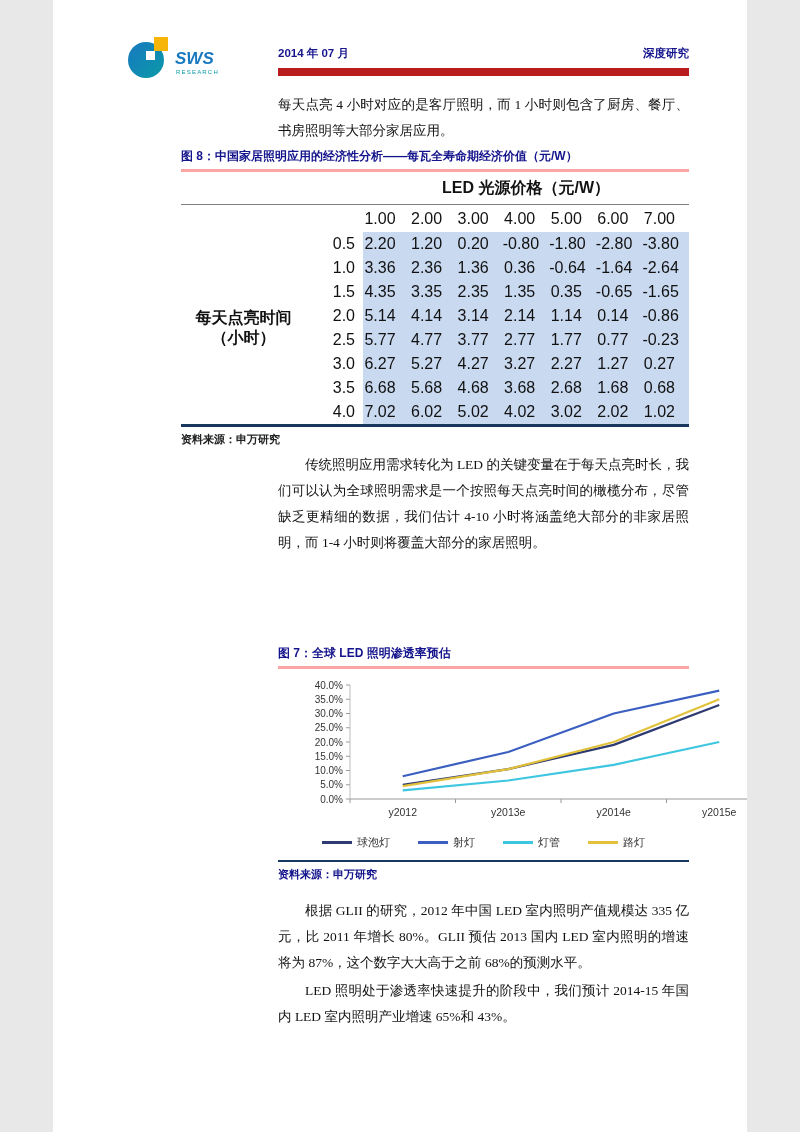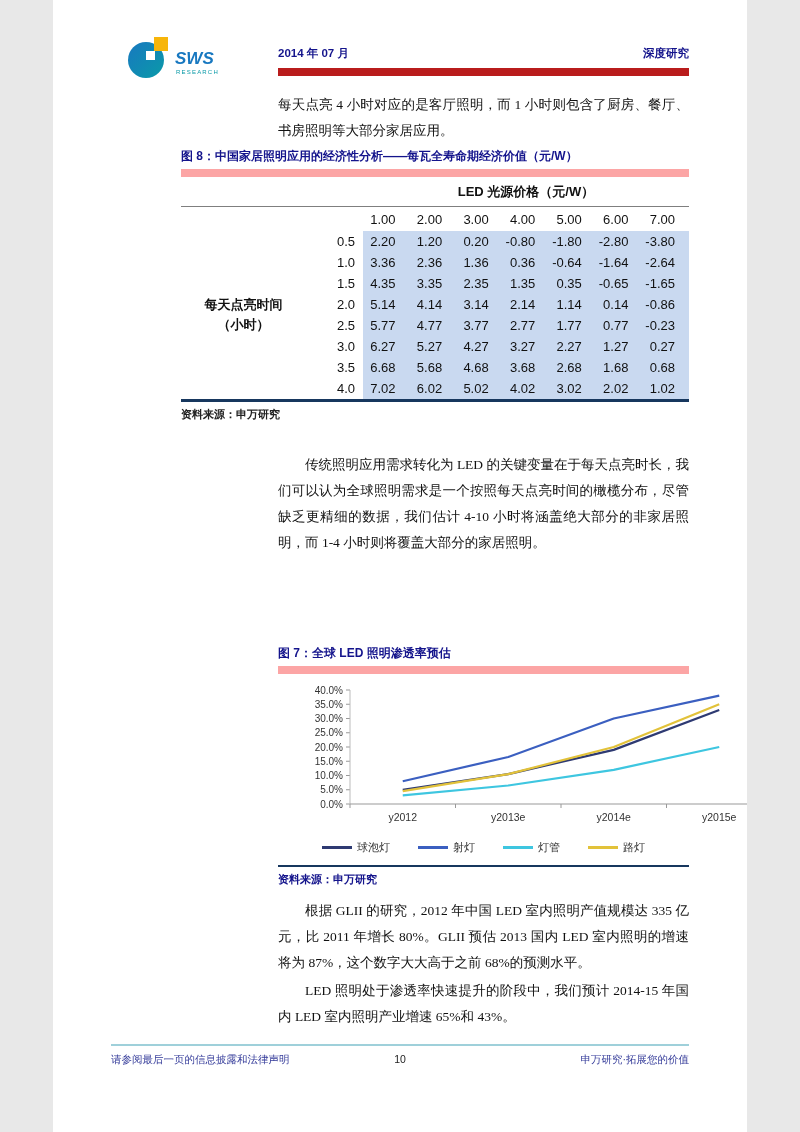--- a/index.html
+++ b/index.html
@@ -22,38 +22,38 @@
   .para {
     position:absolute; left:225px; right:58px;
     font-size:13.5px; line-height:26px; text-align:justify; color:#111;
   }
   .para.indent { text-indent:2em; }
   
   .figure { position:absolute; right:58px; }
   .fig-title {
     font-family:"Liberation Sans","DejaVu Sans",sans-serif;
     font-weight:bold; font-size:12px; color:#14148c;
-    padding-bottom:4px; border-bottom:8px solid #fca5a5;
+    padding-bottom:4px; border-bottom:3px solid #fca5a5;
   }
   .fig-source {
     font-family:"Liberation Sans","DejaVu Sans",sans-serif;
     font-weight:bold; font-size:11px; padding-top:5px;
   }
   .fig-source.dark { color:#222; }
   .fig-source.navy { color:#14148c; }
   .fig-note {
     font-family:"Liberation Sans","DejaVu Sans",sans-serif;
     font-size:11.5px; line-height:22px; color:#222; text-align:justify;
     padding-top:4px;
   }
   
   table.econ {
     width:100%; border-collapse:collapse; table-layout:fixed;
     font-family:"Liberation Sans","DejaVu Sans",sans-serif;
-    font-size:13px; color:#111;
+    font-size:16px; color:#111;
   }
   table.econ col.c-label { width:125px; }
   table.econ col.c-hours { width:57px; }
   table.econ tr.grp th {
     font-weight:bold; text-align:center; padding:6px 0 5px;
   }
   table.econ tr.grp { border-bottom:1.5px solid #7f7f7f; }
   table.econ tr.colhdr td { padding:5px 14px 4px 0; text-align:right; }
   table.econ td { padding:3px 14px 3px 0; text-align:right; }
   table.econ td.rowlabel {
@@ -295,19 +295,14 @@
             <span>路灯</span>
           </span>
         </div>
     </div>
     <div class="fig-source navy">资料来源：申万研究</div>
   </div>
 
   <p class="para indent" style="top:898px;">根据 GLII 的研究，2012 年中国 LED 室内照明产值规模达 335 亿元，比 2011 年增长 80%。GLII 预估 2013 国内 LED 室内照明的增速将为 87%，这个数字大大高于之前 68%的预测水平。</p>
   <p class="para indent" style="top:978px;">LED 照明处于渗透率快速提升的阶段中，我们预计 2014-15 年国内 LED 室内照明产业增速 65%和 43%。</p>
 
-  <div class="footer">
-    <span class="left">请参阅最后一页的信息披露和法律声明</span>
-    <span class="mid">10</span>
-    <span class="right">申万研究·拓展您的价值</span>
-  </div>
 
 </div>
 
 </body></html>

